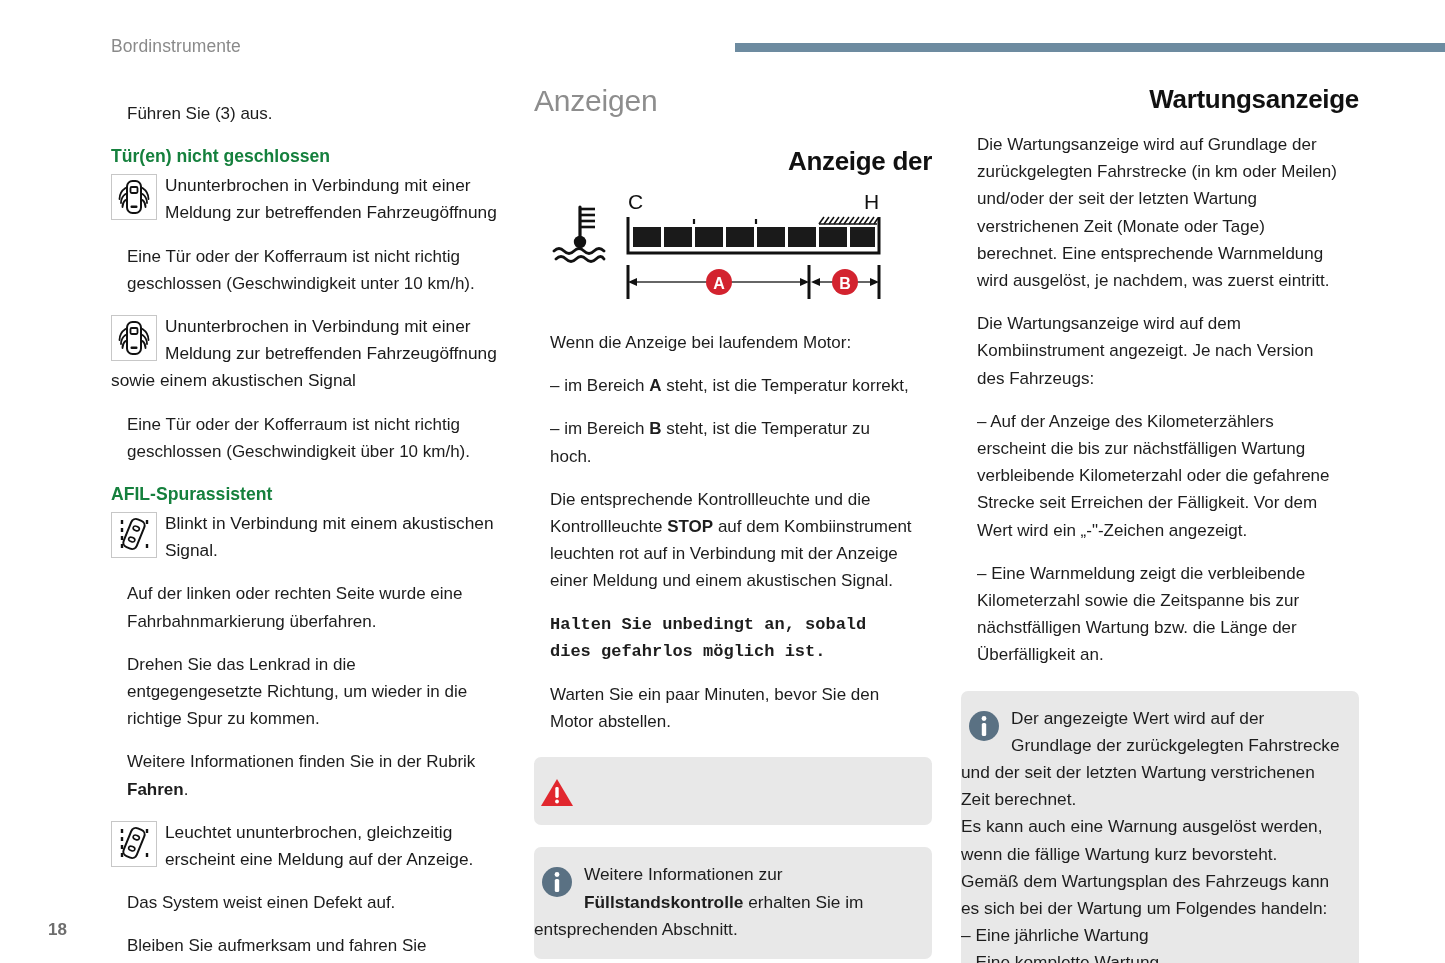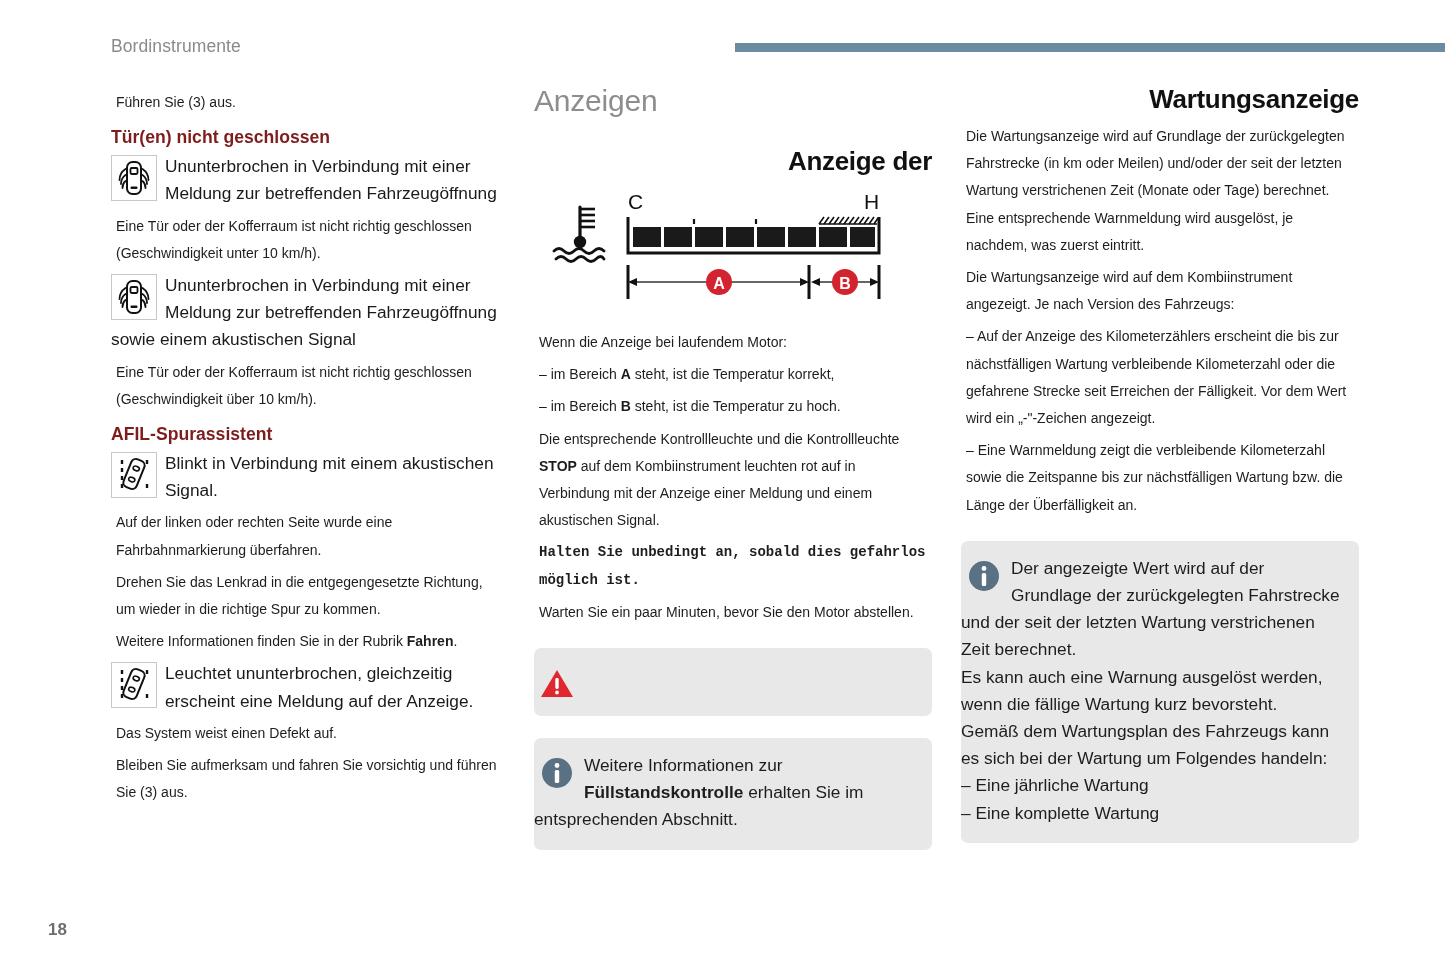--- a/index.html
+++ b/index.html
@@ -53,23 +53,23 @@
   .column {
     position: absolute;
     top: 84px;
   }
   #col-left  { left: 111px;  width: 398px; }
   #col-mid   { left: 534px;  width: 398px; }
   #col-right { left: 961px;  width: 398px; }
 
   
   .p {
-    font-size: 14px;
+    font-size: 17px;
     line-height: 27.2px;
-    margin: 5px;
+    margin: 16px;
     color: #1d1d1d;
   }
   .p.bold { font-weight: bold; font-family: Liberation Mono, monospace; }
   .p b { font-weight: bold; }
 
   .sec-head-gray {
     font-size: 30px;
     color: #8d8d8d;
     font-weight: 400;
     margin: 0 0 28px 0;
@@ -81,21 +81,21 @@
     font-weight: bold;
     color: #111;
     margin: 0 0 8px 0;
     line-height: 31px;
     letter-spacing: -0.3px;
     text-align: right;
   }
   .sub-head {
     font-size: 17.6px;
     font-weight: bold;
-    color: #7f1d1d;
+    color: #15803d;
     margin: 8px 0 2px 0;
     line-height: 26px;
   }
 
   
   .icon-para {
     position: relative;
     margin: 3px 0 0 0;
   }
   .icon-para .tele-icon {

